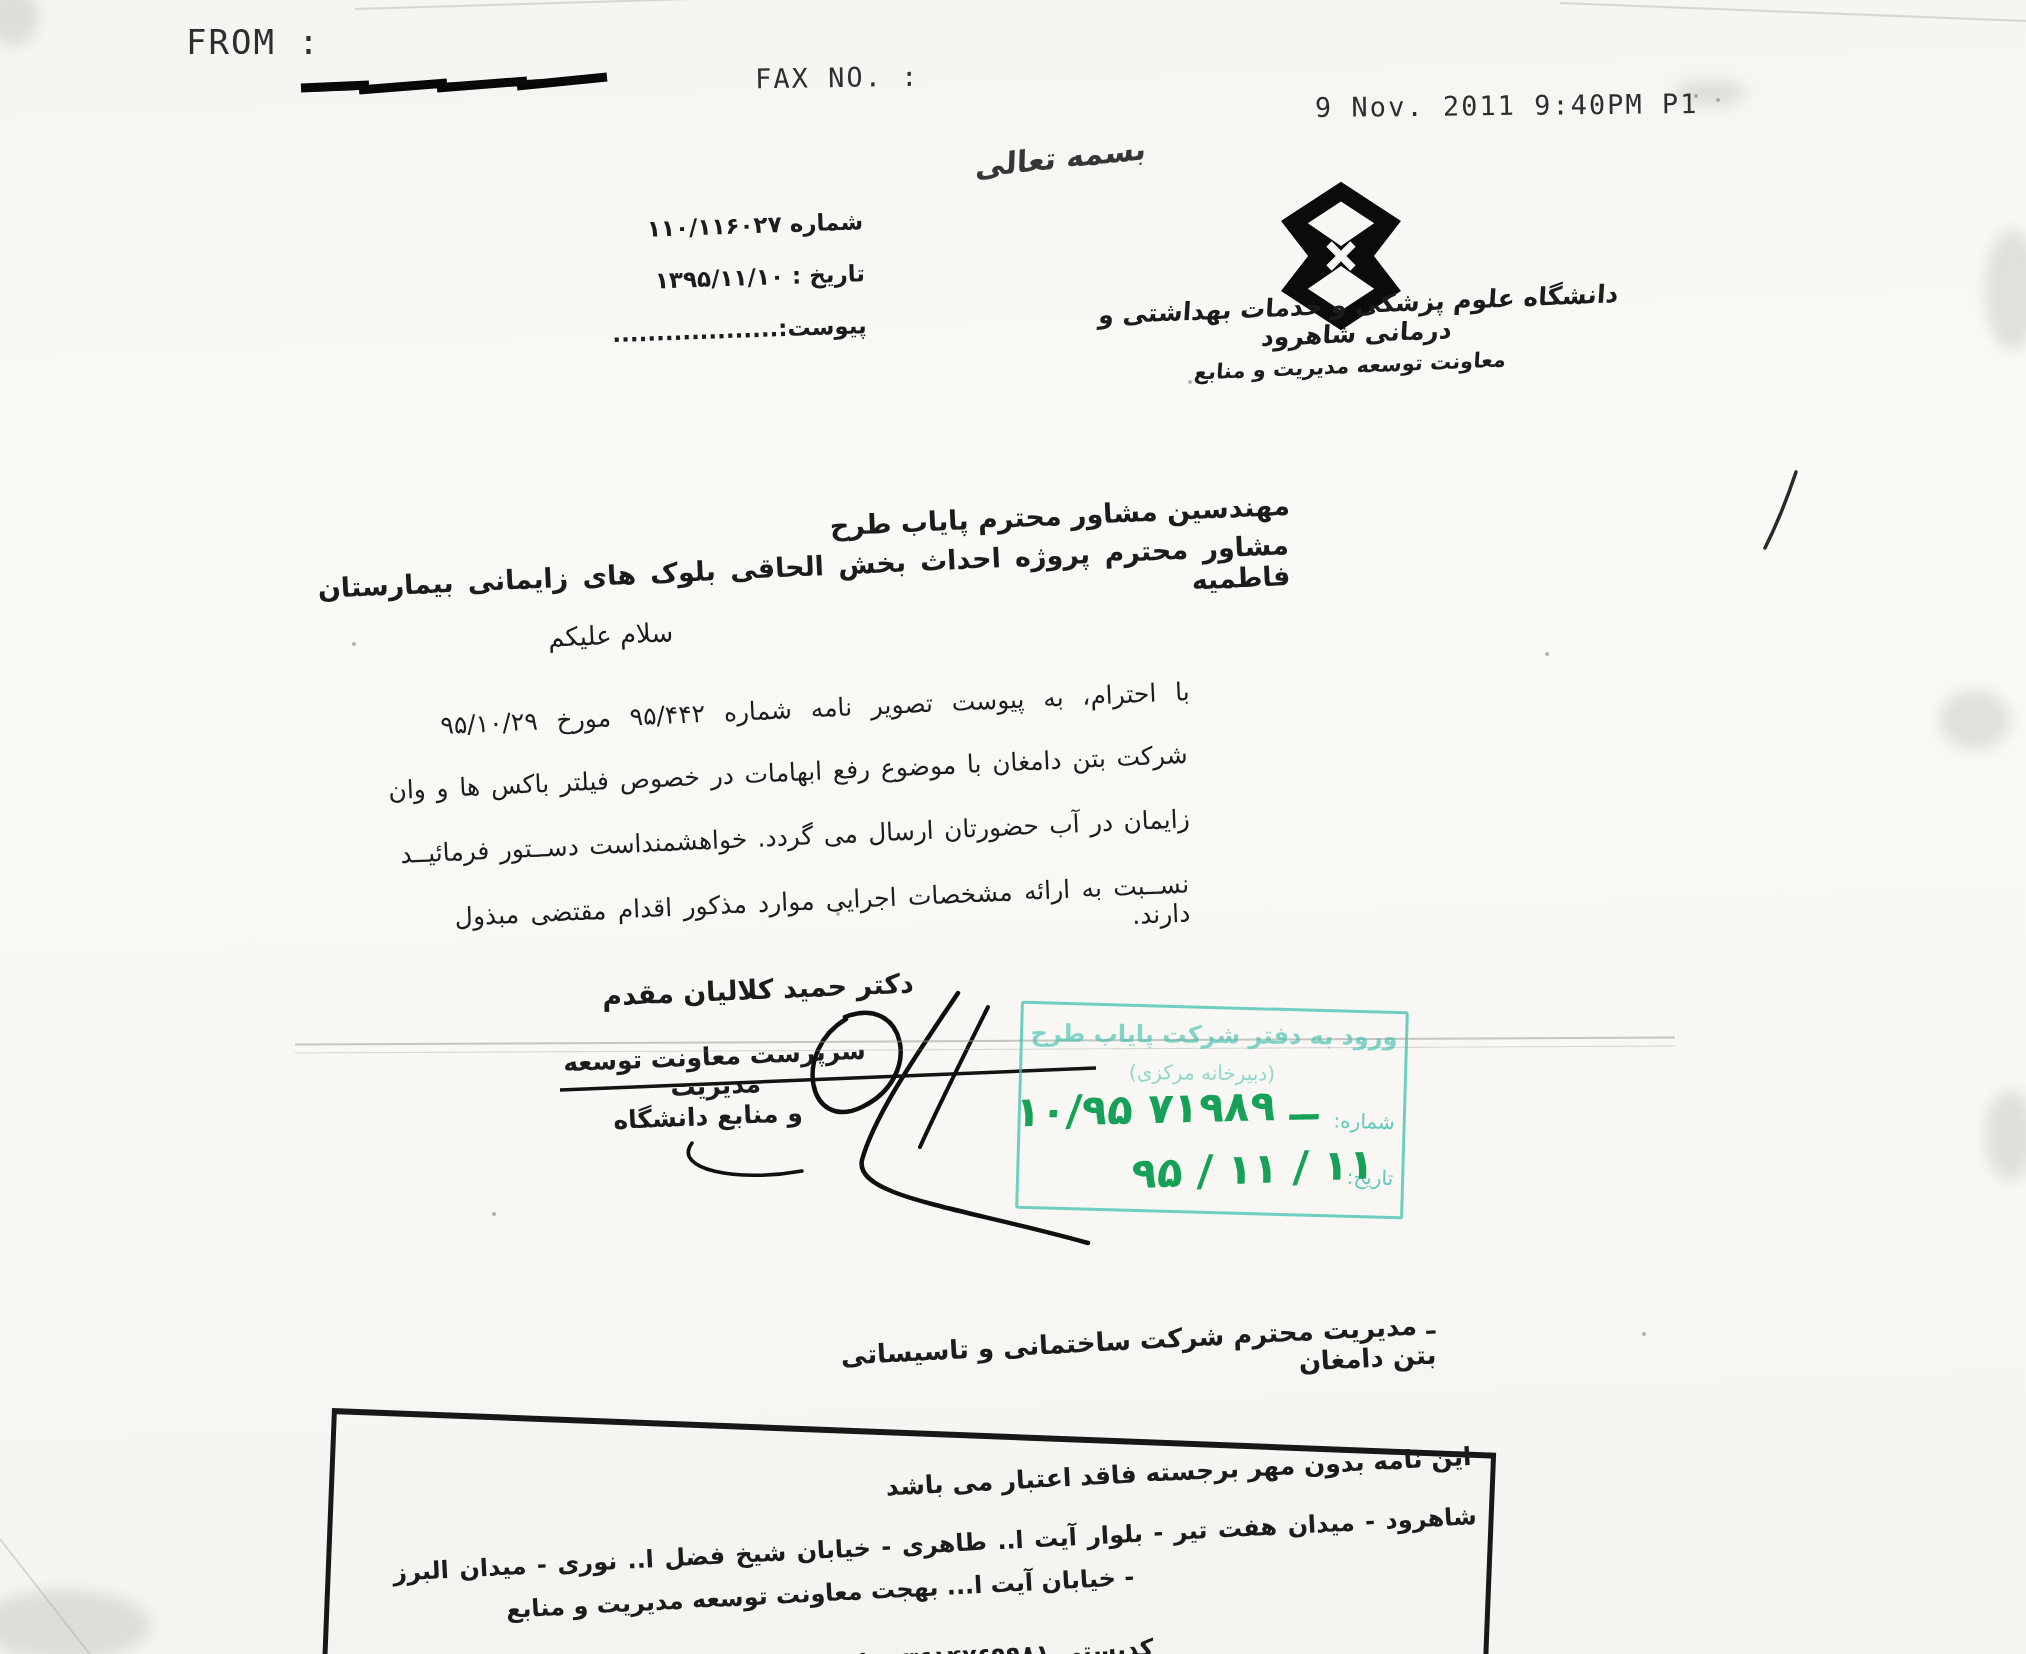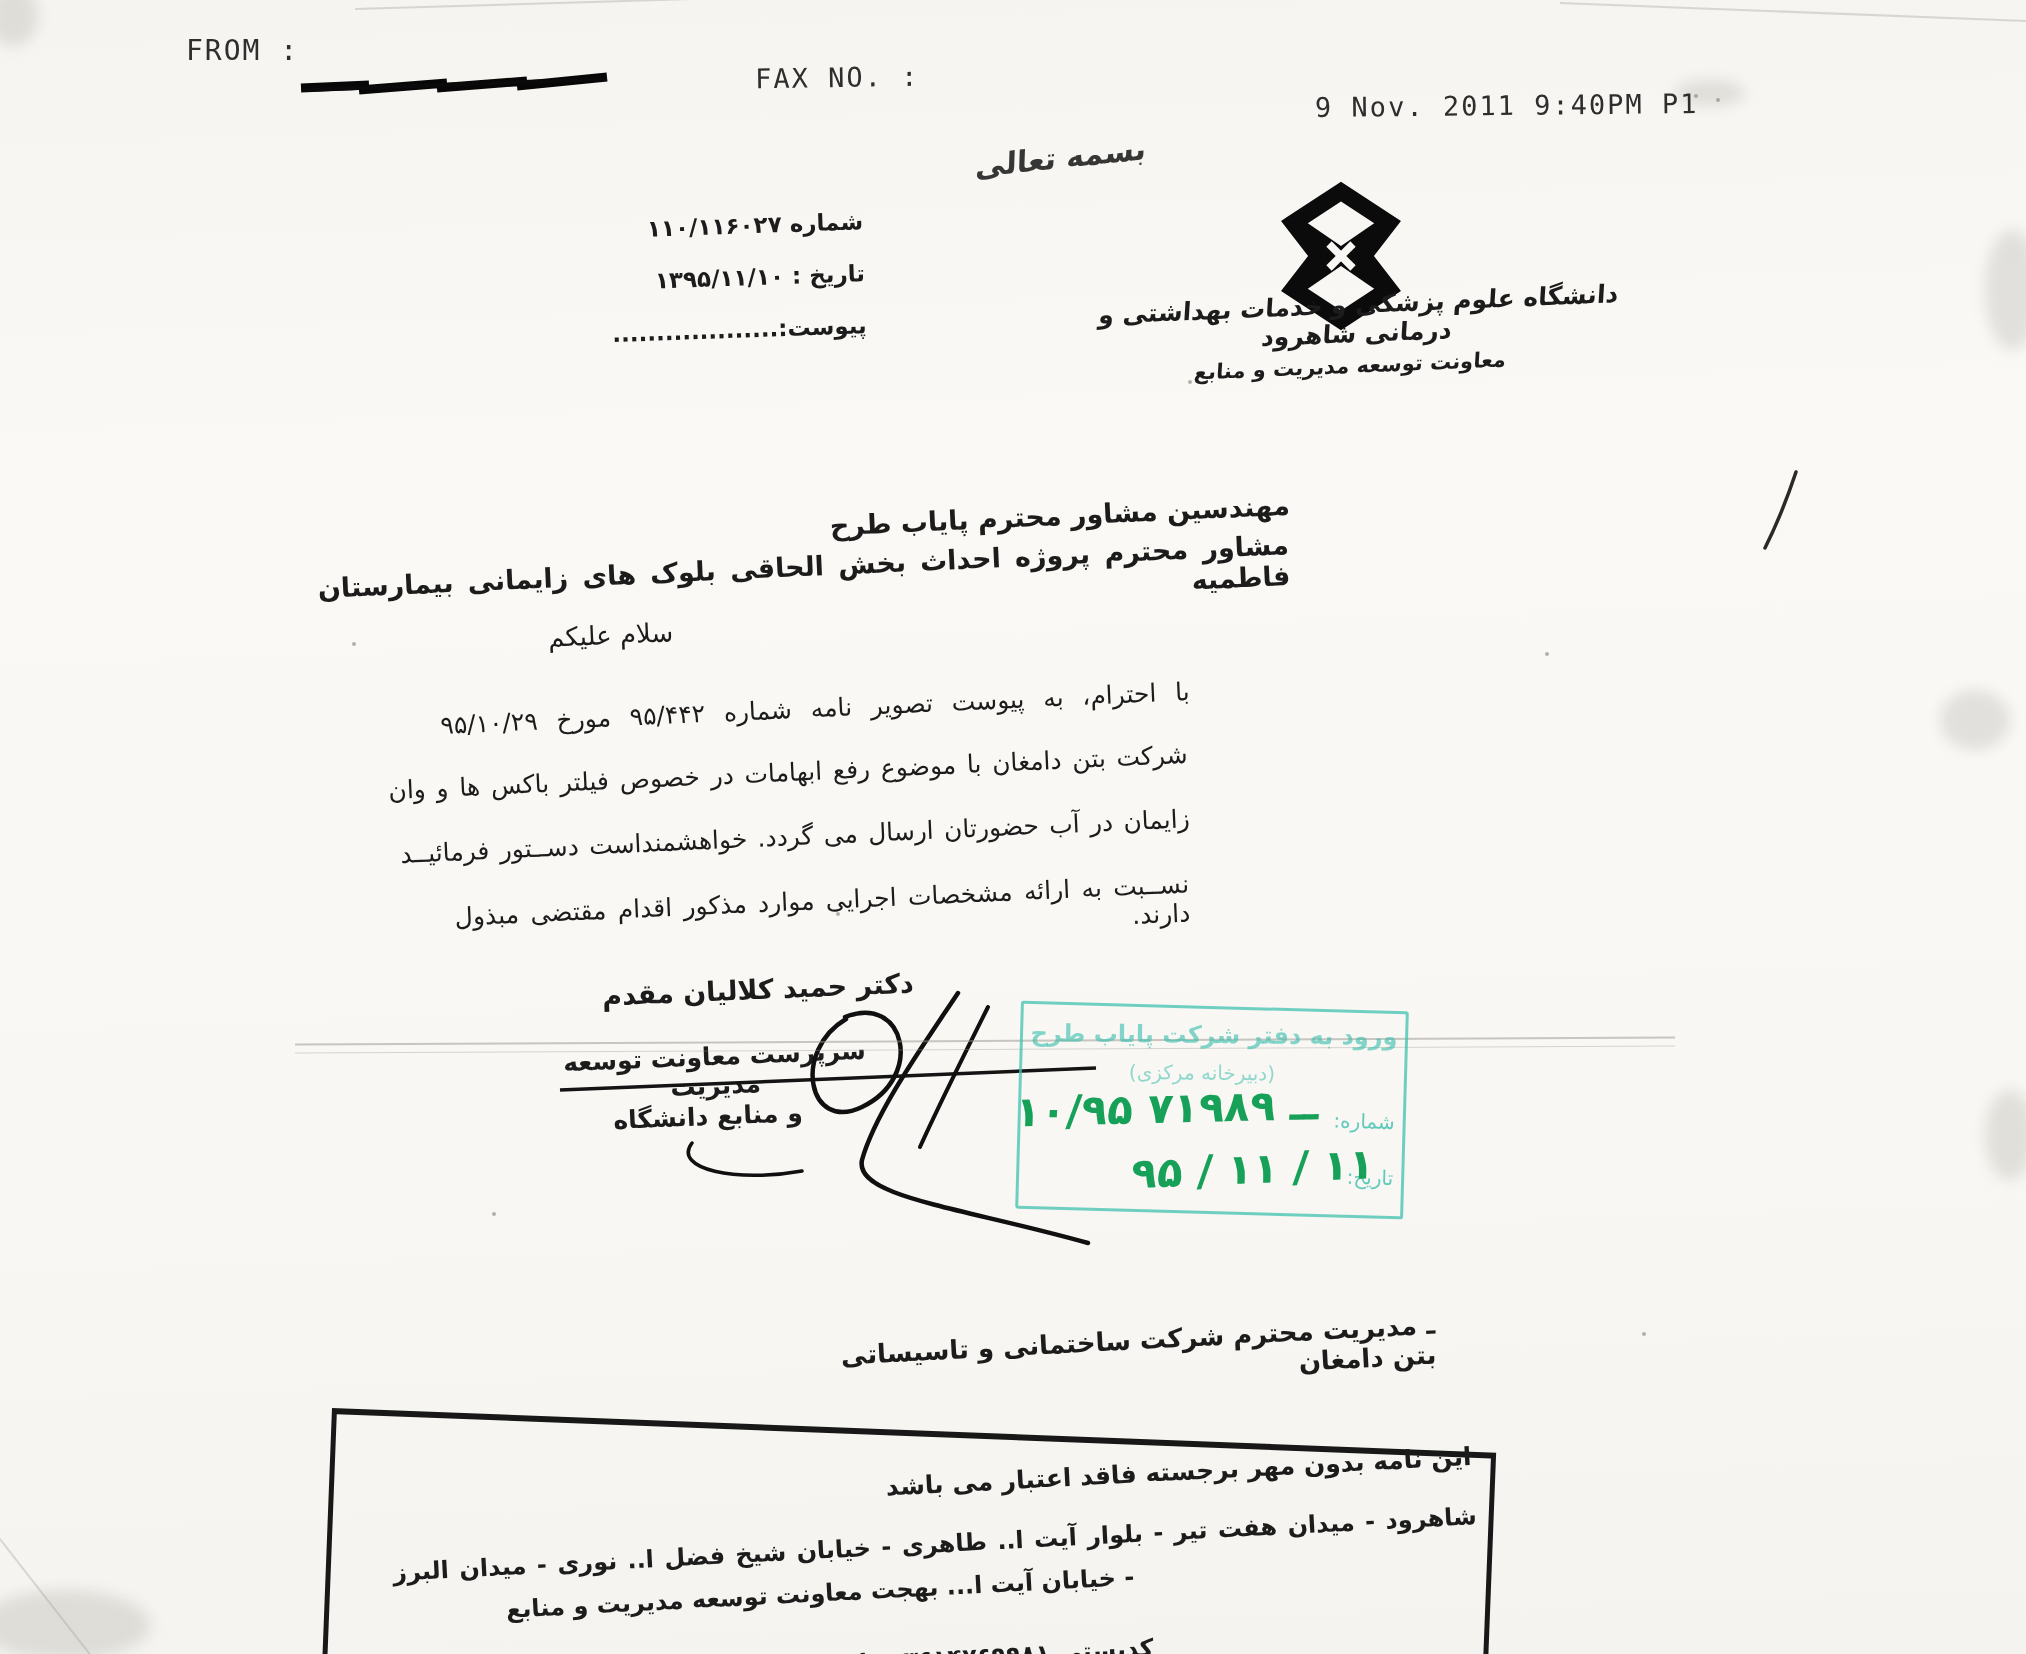--- a/index.html
+++ b/index.html
@@ -5,21 +5,21 @@
   html,body{margin:0;padding:0;background:#e8e7e3;}
   .page{
     position:relative;width:2026px;height:1654px;overflow:hidden;
     background:linear-gradient(178deg,#f5f4f0 0%,#faf9f6 28%,#f8f7f3 70%,#f4f3ef 100%);
     font-family:"DejaVu Sans",sans-serif;color:#1c1c1c;
   }
   .abs{position:absolute;}
   .faxfont{font-family:"DejaVu Sans Mono",monospace;color:#2e2e2e;letter-spacing:2px;}
   .jl{text-align:justify;text-align-last:justify;}
 
-  .from-label{left:186px;top:22px;font-size:28px;margin-top:12px;}
+  .from-label{left:186px;top:22px;font-size:34px;}
   .faxno-label{left:755px;top:62px;font-size:27px;transform:rotate(-0.8deg);}
   .timestamp{left:1315px;top:90px;font-size:27px;transform:rotate(-0.6deg);}
   .redact{left:295px;top:64px;}
   .edge-line{left:355px;top:8px;width:1680px;height:2px;background:rgba(190,188,182,.55);transform:rotate(-1.7deg);transform-origin:left top;}
   .edge-line2{left:1560px;top:2px;width:480px;height:2px;background:rgba(185,183,177,.5);transform:rotate(2.2deg);transform-origin:left top;}
 
   .bismillah{left:975px;top:140px;font-size:30px;font-weight:600;transform:rotate(-6deg) skewX(-8deg);opacity:.88;}
 
   .refs{left:590px;top:200px;width:275px;direction:rtl;text-align:right;transform:rotate(-2deg);font-size:23px;font-weight:600;line-height:52px;}
 

